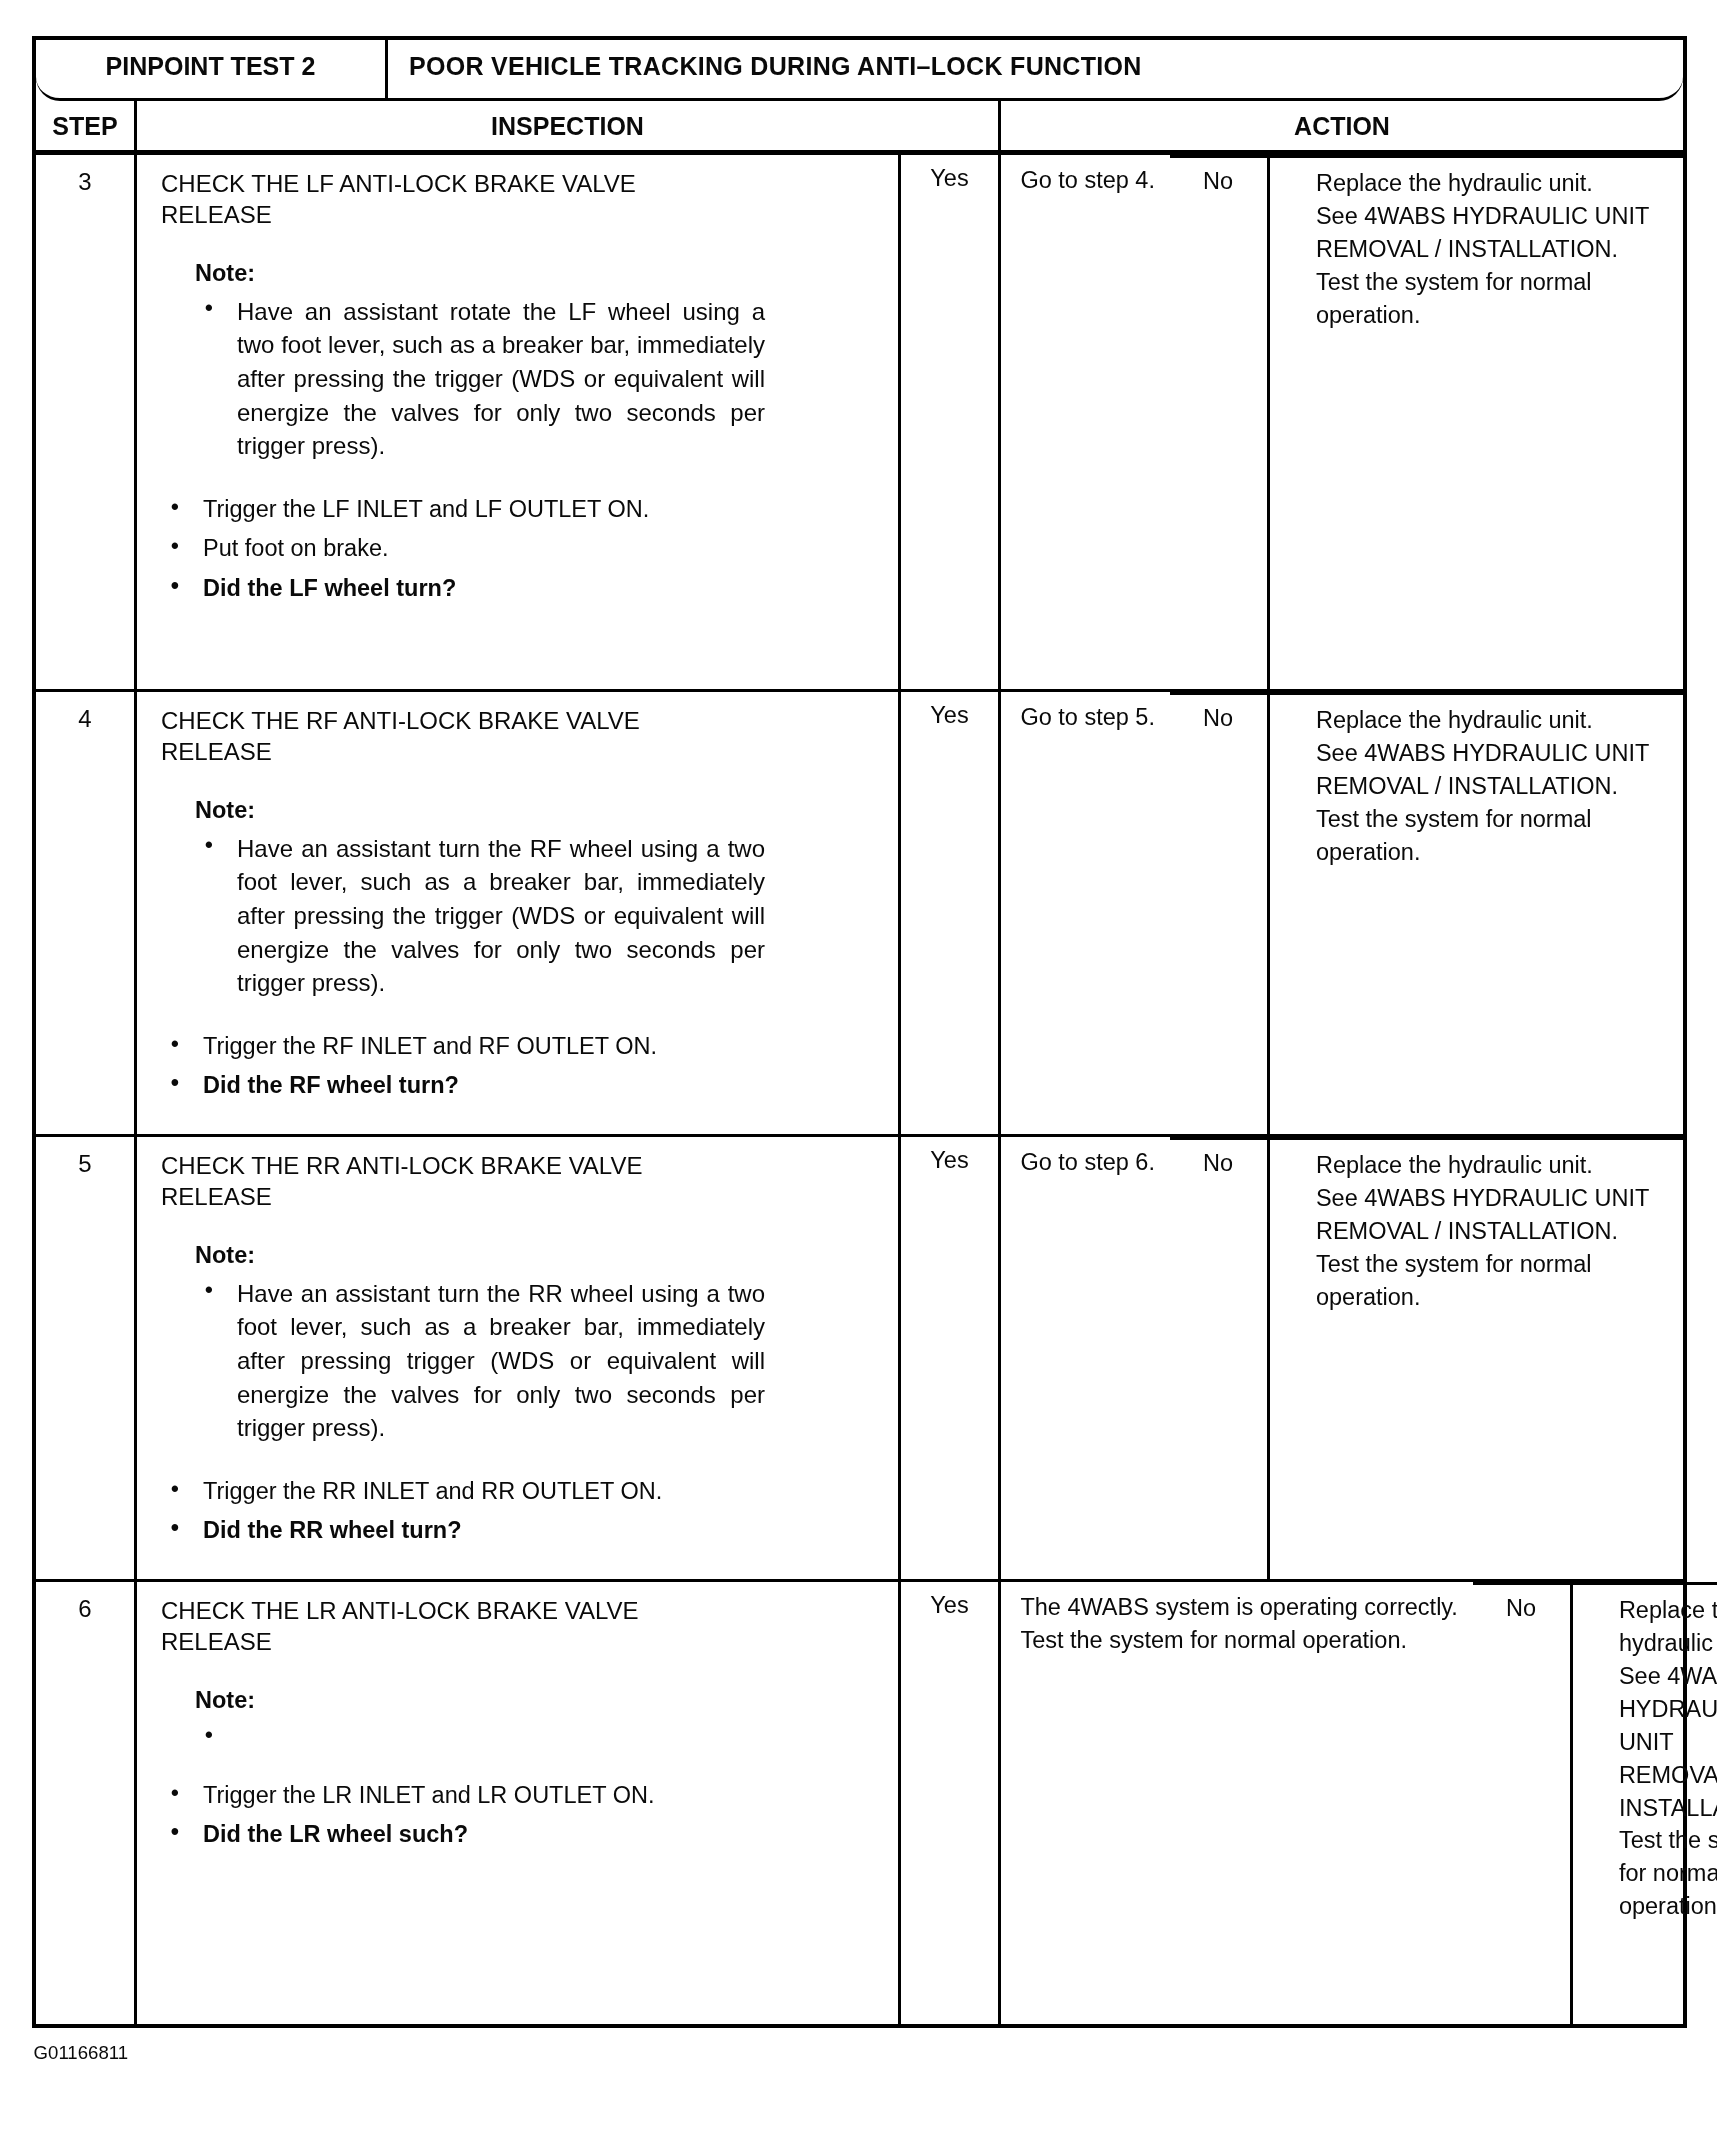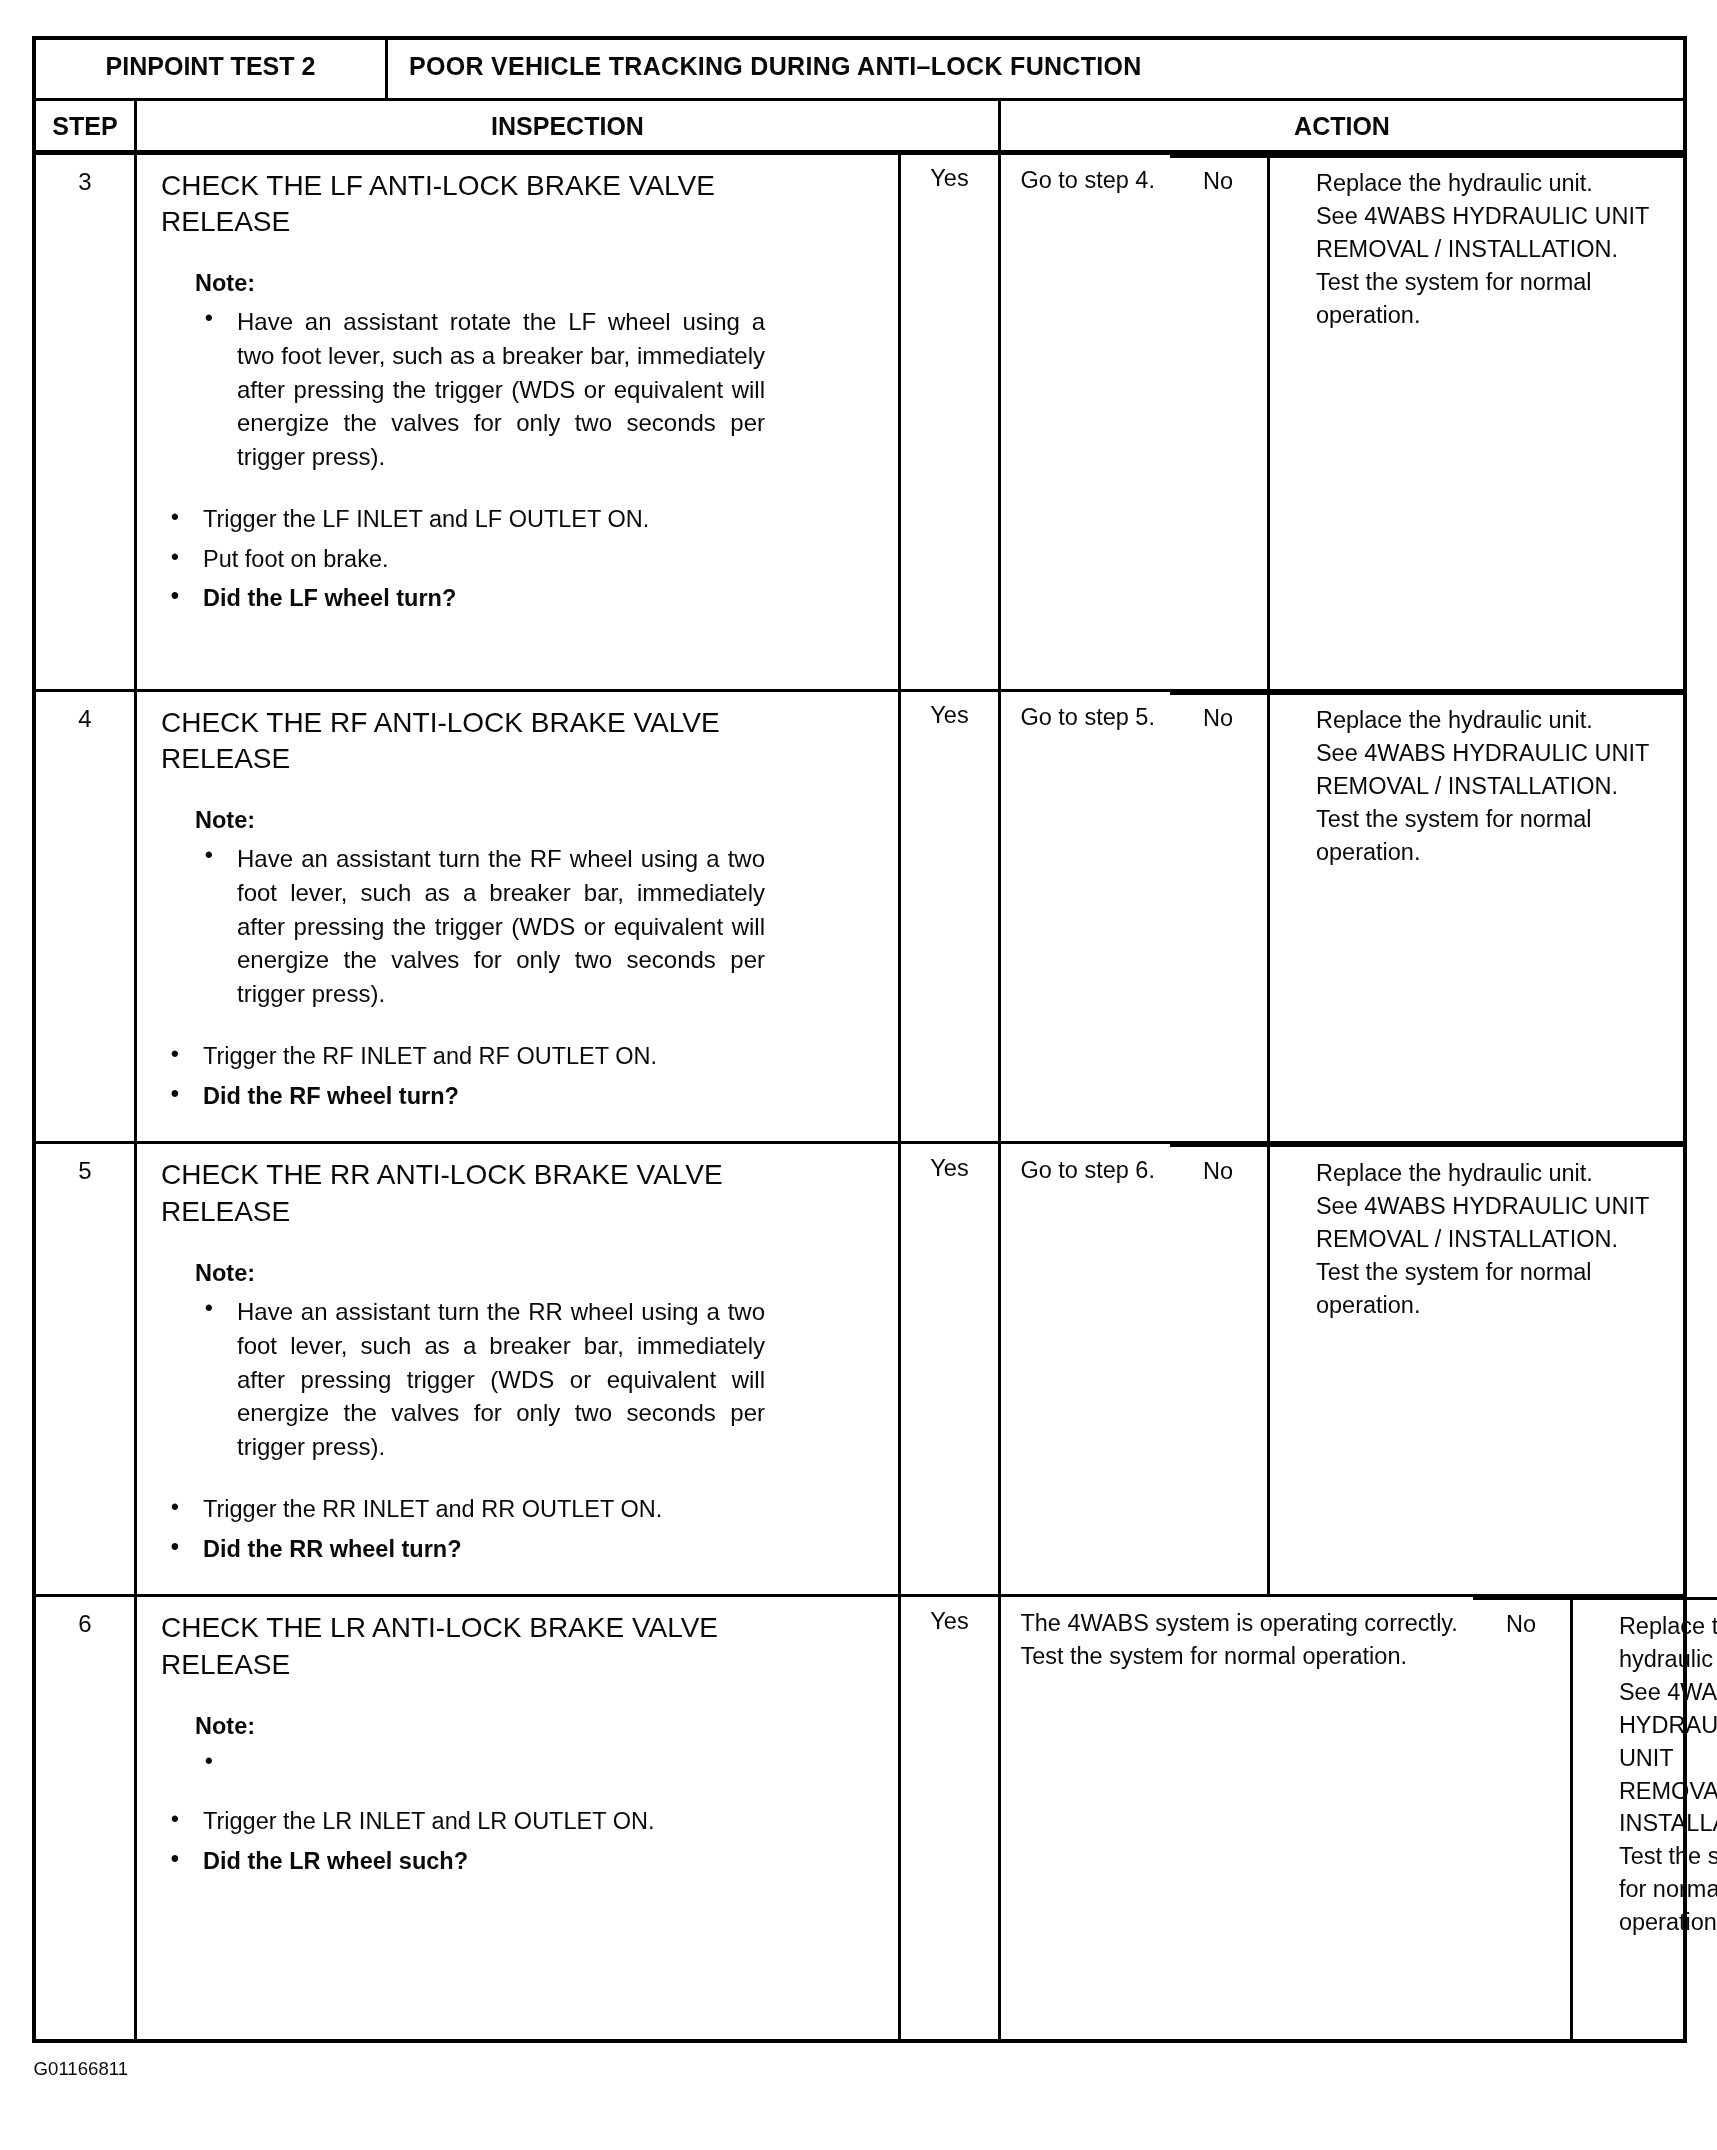--- a/index.html
+++ b/index.html
@@ -9,21 +9,21 @@
       min-height: 2151px;
       font-family: "Liberation Sans", "DejaVu Sans", sans-serif;
       color: #0a0a0a;
       -webkit-font-smoothing: antialiased;
     }
     .page { padding: 36px 31px 0 32px; }
 
     .pinpoint-table { border: 4.9px solid #000; width: 100%; }
 
     
-    .title-row { display: grid; grid-template-columns: 352px 1fr; border-bottom: 3.2px solid #000; }
+    .title-row { display: grid; grid-template-columns: 352px 1fr; border-bottom: 3.2px solid #000; border-radius: 24px; }
     .title-label {
       border-right: 3.2px solid #000; text-align: center;
       font-weight: bold; font-size: 25px; padding: 12px 8px 9.7px;
     }
     .title-text { font-weight: bold; font-size: 25px; padding: 12px 8px 17px 21px; letter-spacing: 0.3px; }
 
     
     .head-row { display: grid; grid-template-columns: 101px 864px 1fr; border-bottom: 5.7px solid #000; }
     .head-row .cell { font-weight: bold; font-size: 25px; text-align: center; padding: 10.5px 4.9px 9px; }
     .col-step { border-right: 3.2px solid #000; }
@@ -33,21 +33,21 @@
     .step-row { display: grid; grid-template-columns: 101px 764px 1fr; min-height: 445px; }
     #table-body .step-row:first-child { min-height: 534px; }
     .step-row + .step-row { border-top: 3.2px solid #000; }
 
     .step-num {
       border-right: 3.2px solid #000; text-align: center;
       font-size: 24px; padding-top: 13px;
     }
 
     .insp-cell { border-right: 3.2px solid #000; padding: 13px 0 21px 24px; font-size: 23.5px; }
-    .insp-title { font-size: 28px; line-height: 1.32; white-space: pre-line; margin-bottom: 29px; }
+    .insp-title { font-size: 24px; line-height: 1.32; white-space: pre-line; margin-bottom: 29px; }
     .note-label { font-weight: bold; margin-left: 34px; margin-bottom: 8px; font-size: 23.5px; }
     .note-list { margin-bottom: 31px; }
     .note-item { display: flex; margin-bottom: 3.2px; }
     .note-item .bullet { flex: 0 0 42px; margin-left: 34px; padding-left: 9.7px; font-size: 23.5px; }
     .note-text { flex: 1; margin-right: 133px; text-align: justify; font-size: 24px; line-height: 1.4; }
     .bullet-item { display: flex; margin-bottom: 9px; }
     .bullet-item .bullet { flex: 0 0 42px; padding-left: 9.7px; font-size: 23.5px; }
     .bullet-text { flex: 1; font-size: 23.5px; line-height: 1.3; padding-right: 16px; }
     .bullet-item.bold { font-weight: bold; }
 

